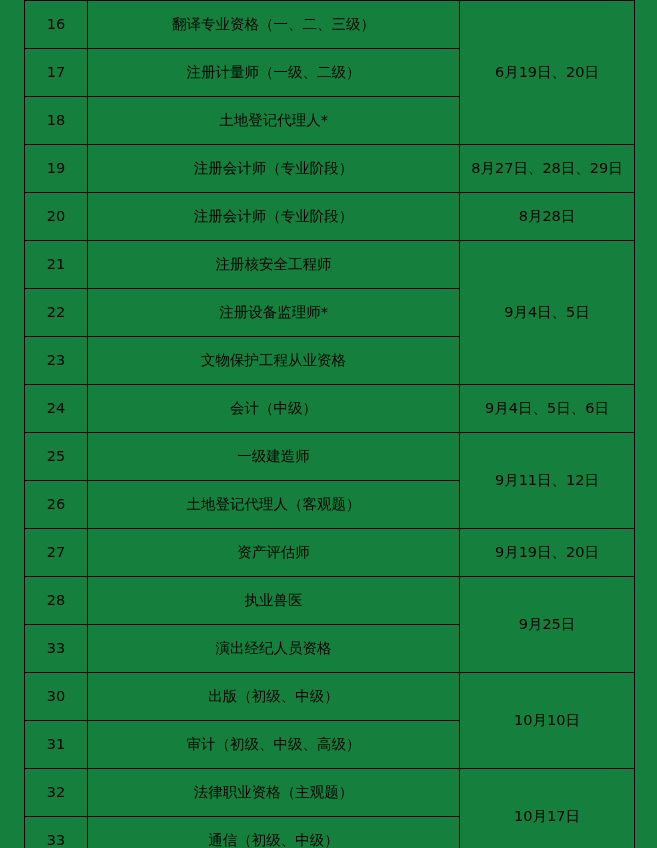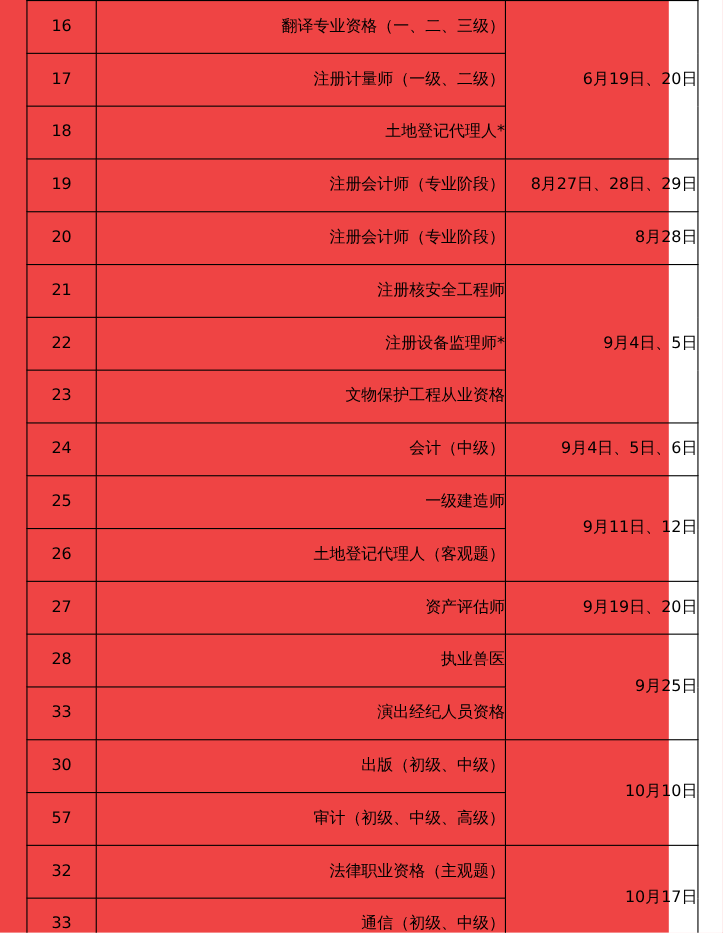--- a/index.html
+++ b/index.html
@@ -9,23 +9,23 @@
   }
   body {
     width: 657px;
     height: 848px;
     font-family: "DejaVu Sans", "Liberation Sans", sans-serif;
     color: #000000;
     overflow: hidden;
   }
   .page {
     position: relative;
-    width: 608px;
+    width: 657px;
     height: 848px;
-    background: #ef4444;
+    background: #15803d;
   }
   table.exam-table {
     border-collapse: collapse;
     table-layout: fixed;
     width: 610px;
     margin-left: 24px;
     margin-top: 0;
   }
   table.exam-table td {
     border: 1px solid #000000;
@@ -38,26 +38,26 @@
   col.c-name { width: 372px; }
   col.c-date { width: 175px; }
 
   td.num {
     text-align: center;
     font-family: "DejaVu Sans", "Liberation Sans", sans-serif;
     font-size: 14.5px;
     height: 47px;
   }
   td.name {
-    text-align: right;
+    text-align: center;
     padding-left: 12px;
     height: 47px;
   }
   td.date {
-    text-align: right;
+    text-align: center;
     padding-left: 10px;
     vertical-align: middle;
   }
 </style>
 </head>
 <body>
 
 <div class="page">
   <table class="exam-table">
     <colgroup>
@@ -138,21 +138,21 @@
         <td class="num">33</td>
         <td class="name">演出经纪人员资格</td>
       </tr>
 
       <tr>
         <td class="num">30</td>
         <td class="name">出版（初级、中级）</td>
         <td class="date" rowspan="2">10月10日</td>
       </tr>
       <tr>
-        <td class="num">57</td>
+        <td class="num">31</td>
         <td class="name">审计（初级、中级、高级）</td>
       </tr>
 
       <tr>
         <td class="num">32</td>
         <td class="name">法律职业资格（主观题）</td>
         <td class="date" rowspan="2">10月17日</td>
       </tr>
       <tr>
         <td class="num">33</td>

